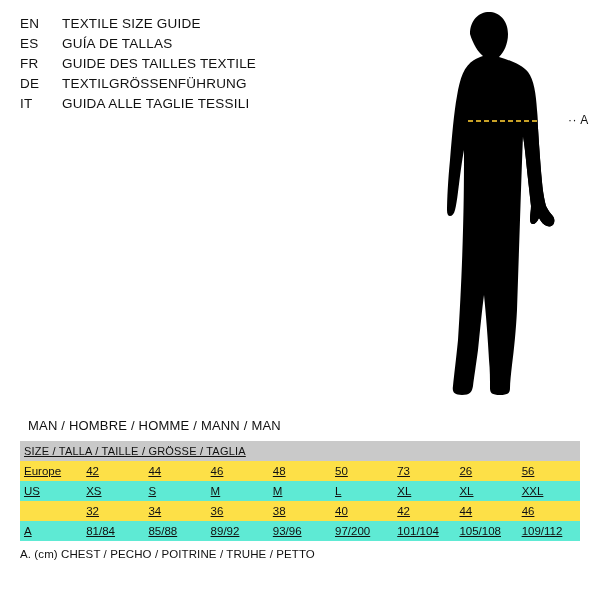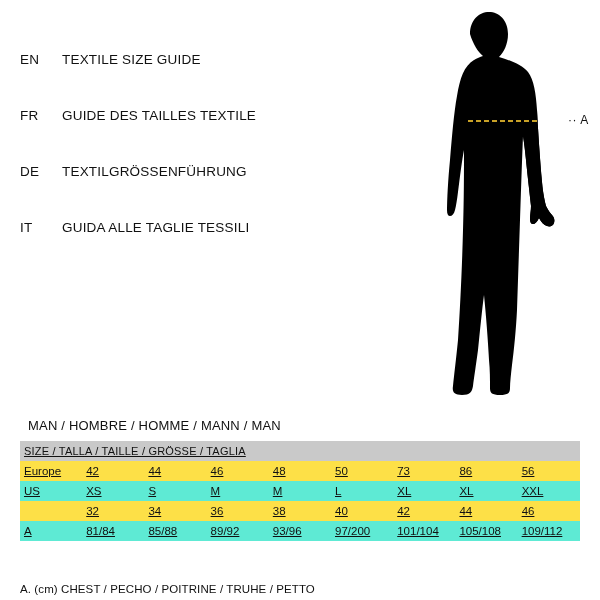--- a/index.html
+++ b/index.html
@@ -30,21 +30,20 @@
     width: 400px;
   }
   .lang-row {
     display: flex;
     align-items: baseline;
     height: 20px;
     line-height: 20px;
     font-size: 13.5px;
     letter-spacing: 0.2px;
     color: #111;
-    margin-top: 36px;
   }
   .lang-code {
     width: 42px;
     flex: 0 0 42px;
     font-size: 13.5px;
   }
   .lang-text {
     font-size: 13.5px;
   }
 
@@ -132,32 +131,35 @@
     width: 67px;
   }
 
   .table-footnote {
     position: absolute;
     left: 20px;
     top: 548px;
     font-size: 11.5px;
     color: #111;
     letter-spacing: 0.1px;
-    margin-top: 35px;
   }
 </style>
 </head>
 <body>
 
 <div class="page">
 
   <div class="lang-block">
     <div class="lang-row">
       <span class="lang-code">EN</span>
       <span class="lang-text">TEXTILE SIZE GUIDE</span>
+    </div>
+    <div class="lang-row">
+      <span class="lang-code">ES</span>
+      <span class="lang-text">GUÍA DE TALLAS</span>
     </div>
     <div class="lang-row">
       <span class="lang-code">FR</span>
       <span class="lang-text">GUIDE DES TAILLES TEXTILE</span>
     </div>
     <div class="lang-row">
       <span class="lang-code">DE</span>
       <span class="lang-text">TEXTILGRÖSSENFÜHRUNG</span>
     </div>
     <div class="lang-row">
@@ -242,21 +244,21 @@
         <td class="label-col" colspan="9">SIZE / TALLA / TAILLE / GRÖSSE / TAGLIA</td>
       </tr>
       <tr class="band">
         <td class="label-col">Europe</td>
         <td class="val">42</td>
         <td class="val">44</td>
         <td class="val">46</td>
         <td class="val">48</td>
         <td class="val">50</td>
         <td class="val">73</td>
-        <td class="val">86</td>
+        <td class="val">26</td>
         <td class="val">56</td>
       </tr>
       <tr class="plain">
         <td class="label-col">US</td>
         <td class="val">XS</td>
         <td class="val">S</td>
         <td class="val">M</td>
         <td class="val">M</td>
         <td class="val">L</td>
         <td class="val">XL</td>

